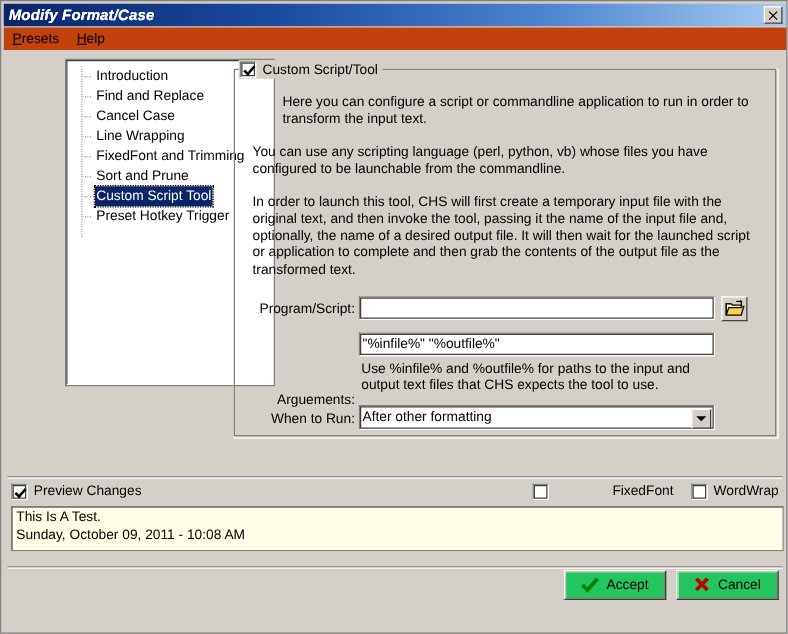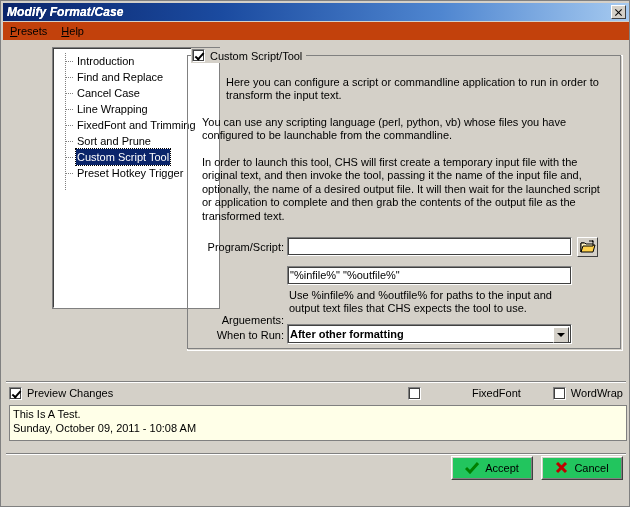--- a/index.html
+++ b/index.html
@@ -258,21 +258,20 @@
     border-left: 1px solid #808080;
     border-right: 1px solid #ffffff;
     border-bottom: 1px solid #ffffff;
     outline: 1px solid #404040;
     outline-offset: -2px;
     box-sizing: border-box;
     font-size: 11px;
     line-height: 18px;
     padding: 0 2px;
     cursor: default;
-    font-weight: bold;
   }
   .combo-arrow {
     position: absolute;
     right: 2px; top: 2px;
     width: 16px; height: 16px;
     background: #d4d0c8;
     border-top: 1px solid #ffffff;
     border-left: 1px solid #ffffff;
     border-right: 1px solid #404040;
     border-bottom: 1px solid #404040;
@@ -305,21 +304,21 @@
     display: flex;
     align-items: center;
   }
   .opt {
     display: flex;
     align-items: center;
     cursor: default;
   }
   .opt .olbl { margin-left: 5px; font-size: 11px; white-space: nowrap; }
   .opt-spacer { flex: 1; }
-  .opt.ff { margin-right: 32px; gap: 46px; }
+  .opt.ff { margin-right: 14px; gap: 46px; }
 
   
   .preview {
     position: absolute;
     left: 8px; top: 404px;
     width: 618px; height: 36px;
     background: #ffffe8;
     border-top: 1px solid #404040;
     border-left: 1px solid #404040;
     border-right: 1px solid #ffffff;

